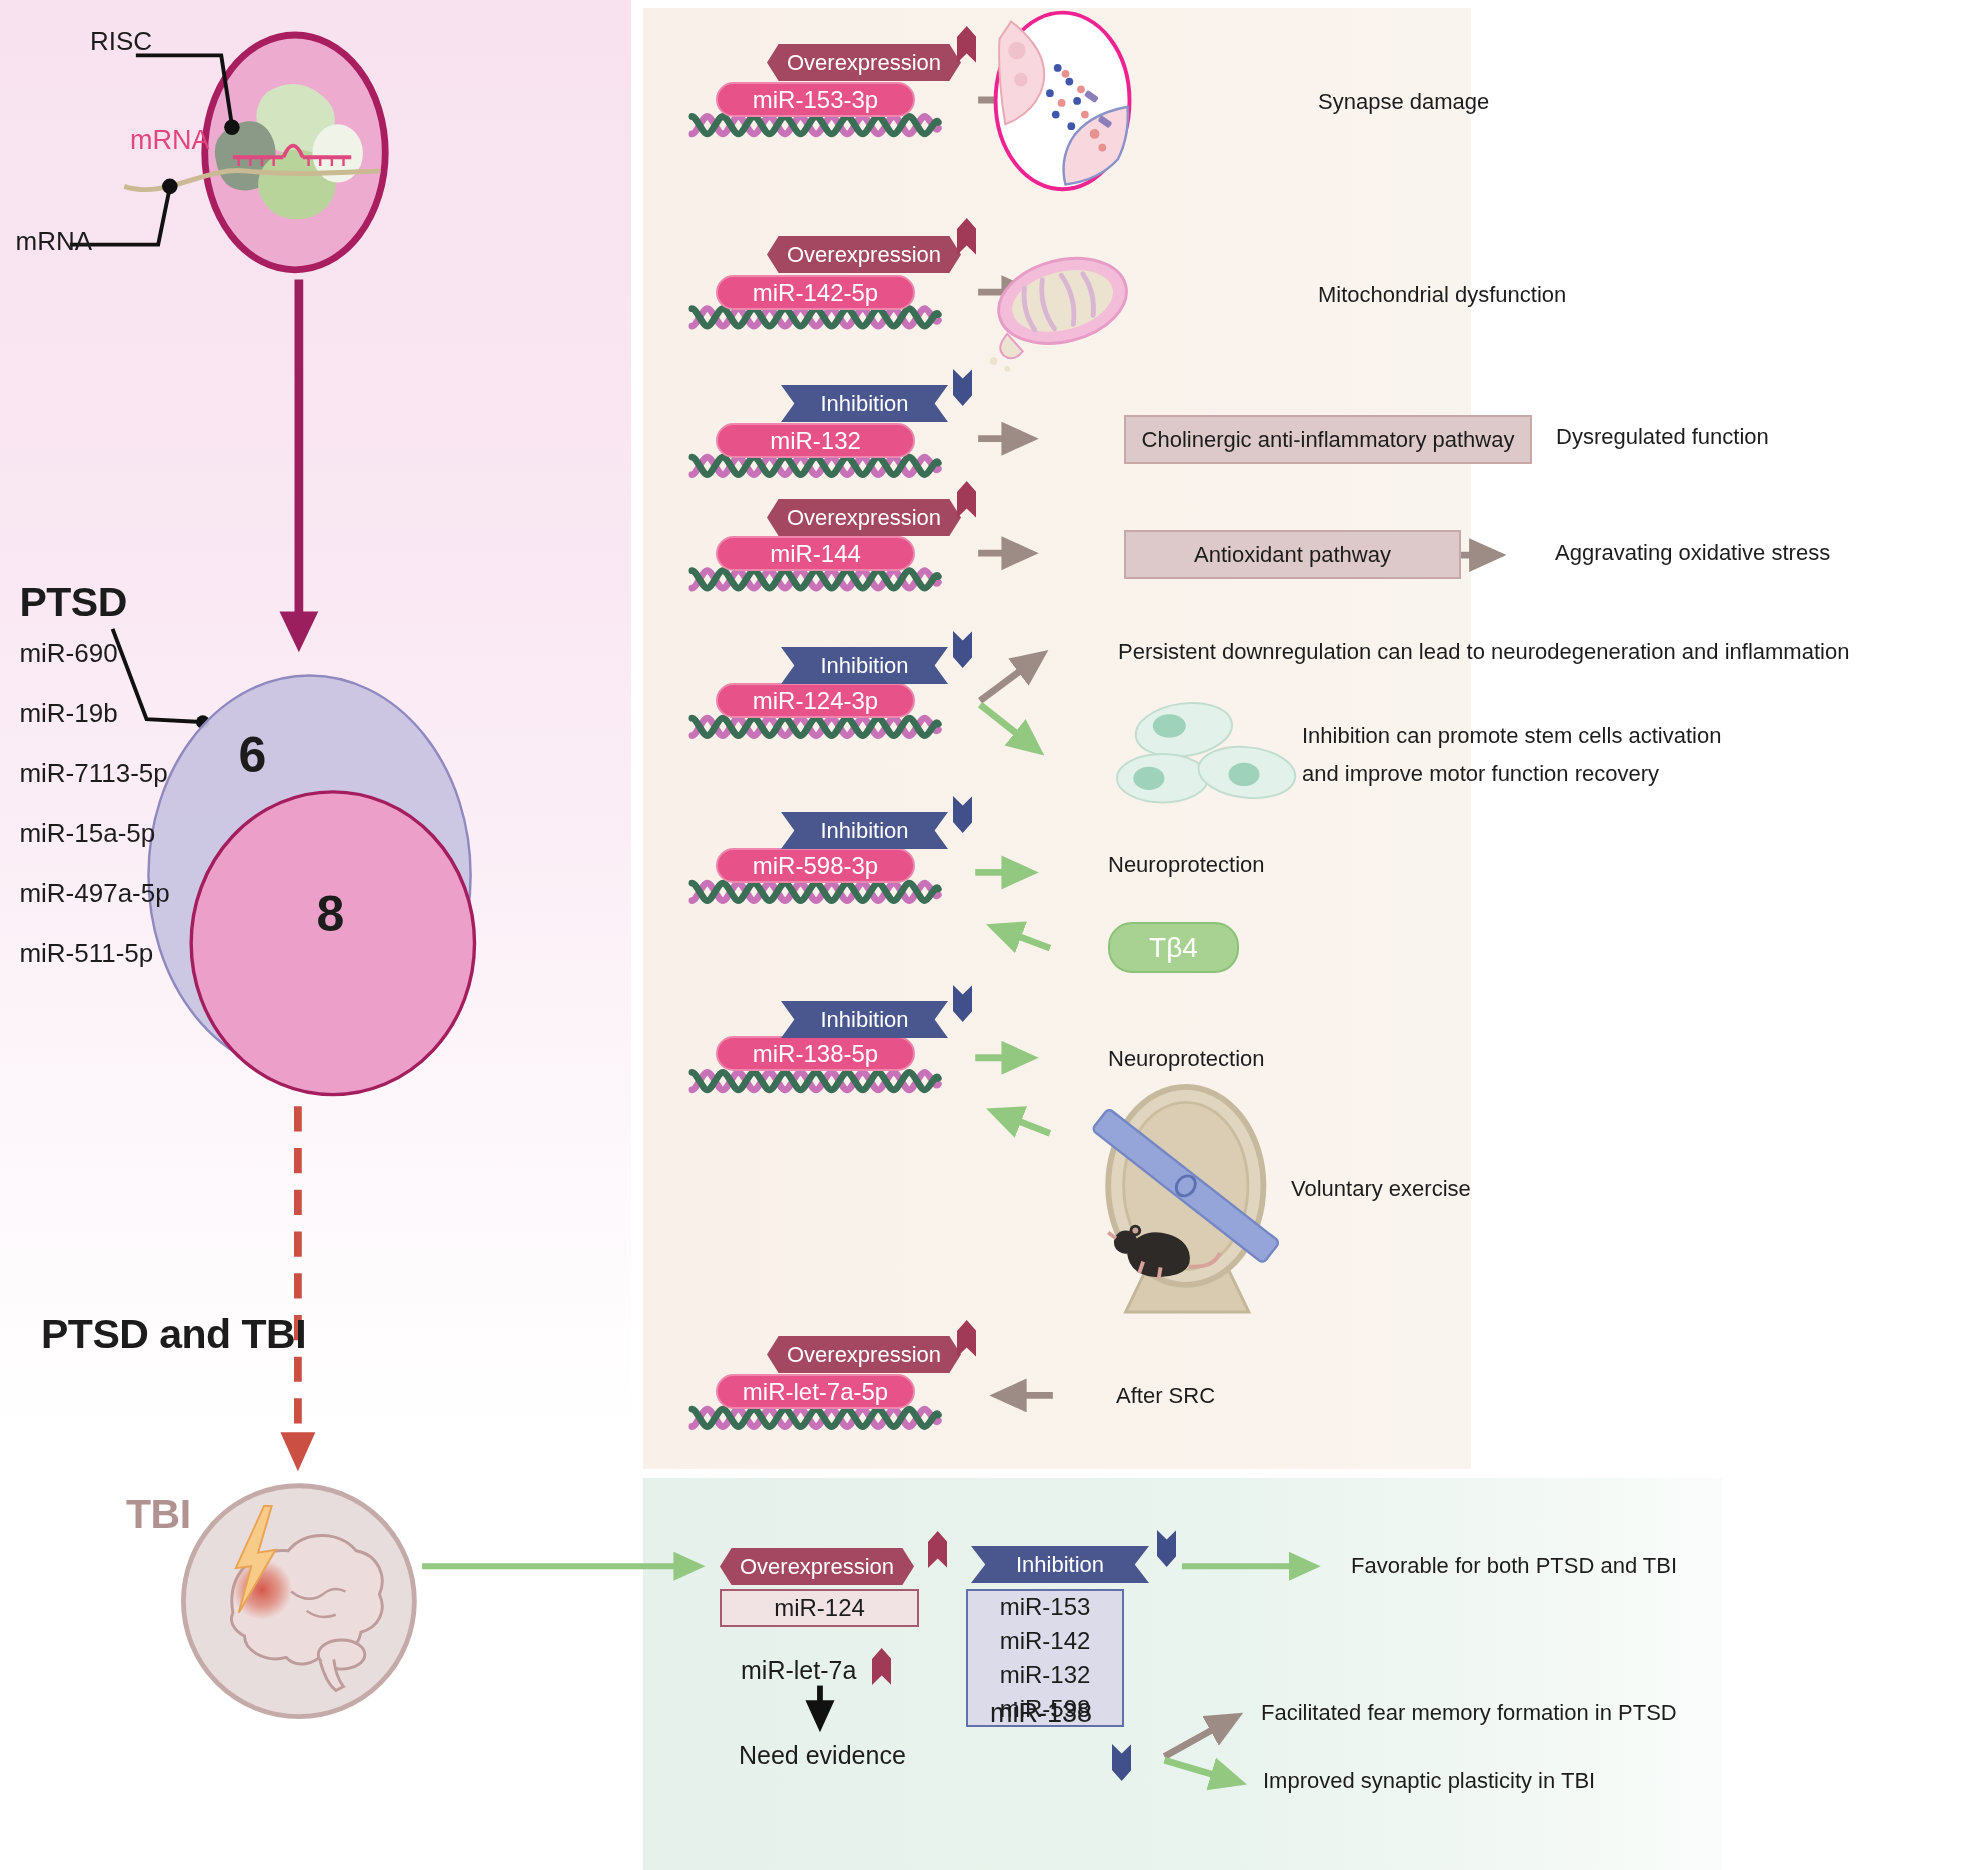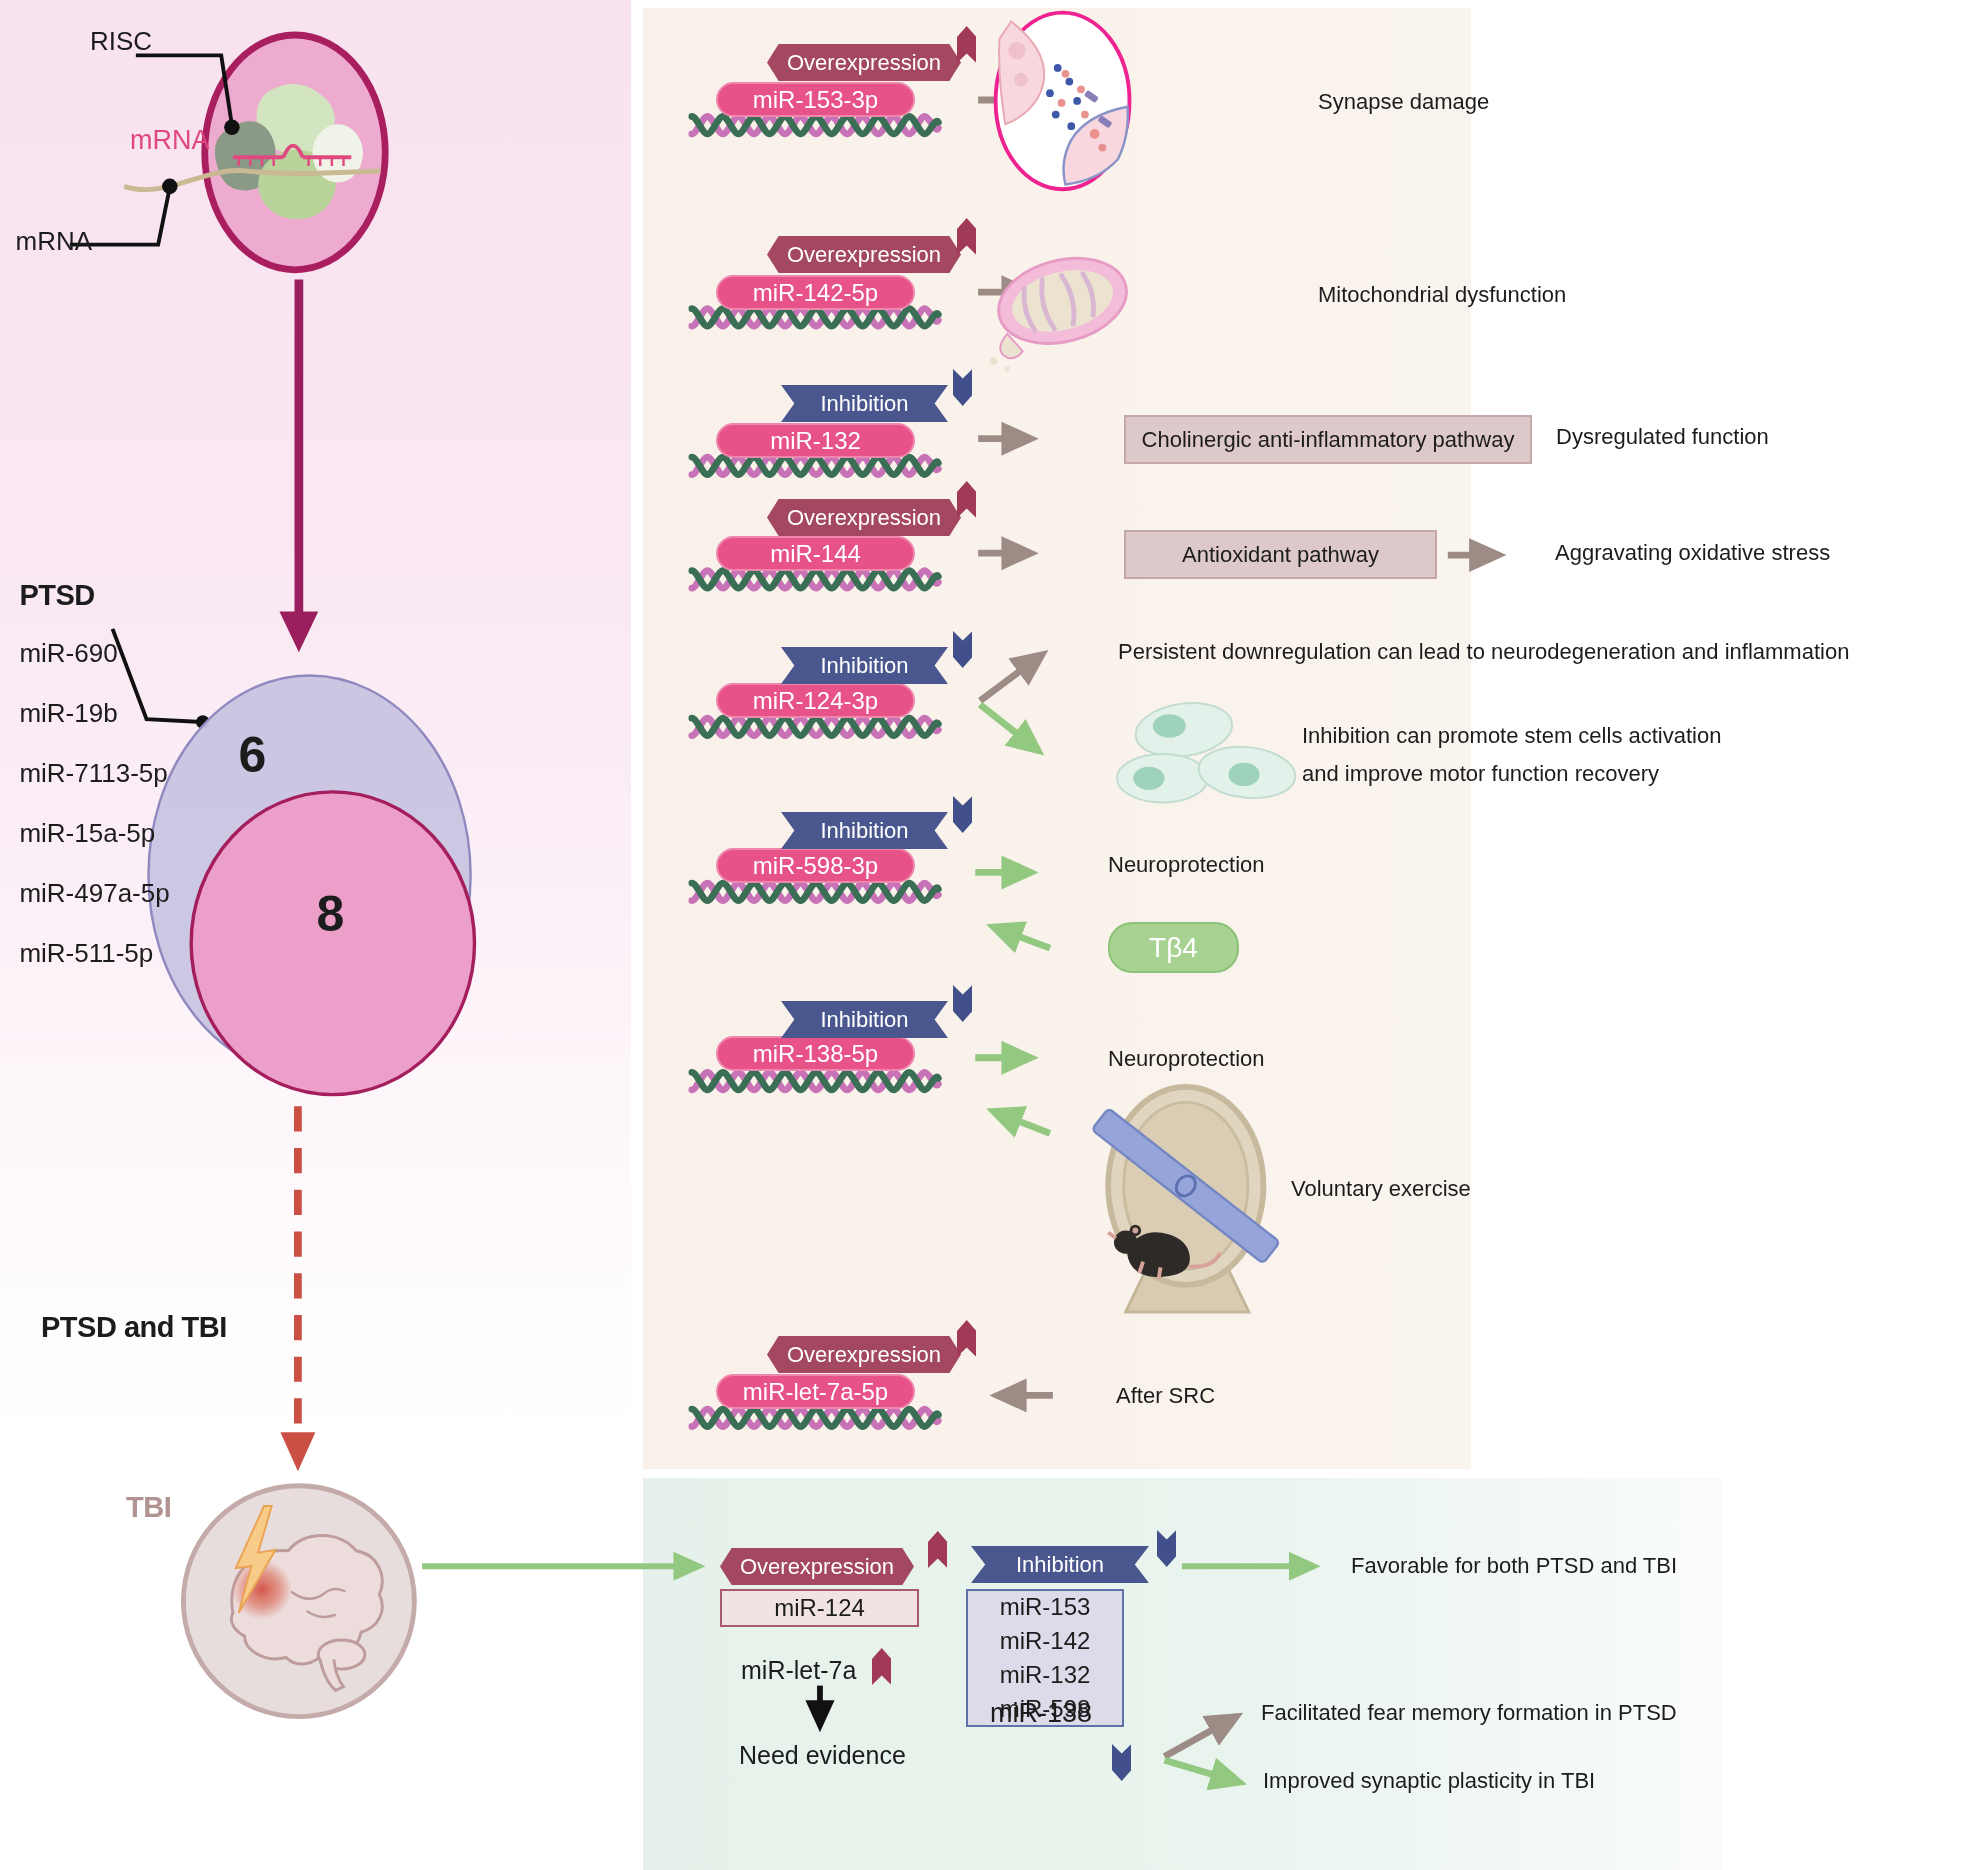--- a/index.html
+++ b/index.html
@@ -7,21 +7,21 @@
           font-family:"Liberation Sans",sans-serif;color:#1c1c1c;overflow:hidden;}
   .panel{position:absolute;}
   #pink-panel{left:0;top:0;width:631px;height:1436px;
     background:linear-gradient(180deg,#f8e2ef 0%,#f9e7f2 35%,#fbeef6 58%,#fdf7fb 78%,rgba(255,255,255,0) 100%);}
   #cream-panel{left:643px;top:7.8px;width:828px;height:1461px;
     background:linear-gradient(90deg,#f9f1e9 0%,#faf4ee 100%);}
   #green-panel{left:643px;top:1478px;width:1079px;height:393px;
     background:linear-gradient(90deg,#e5f1ea 0%,#eaf4ee 55%,#f3f9f5 85%,#fafcfb 100%);}
   svg#art{position:absolute;left:0;top:0;z-index:2;}
   .txt{position:absolute;z-index:4;white-space:nowrap;font-size:22px;line-height:1.2;}
-  .h1{font-size:29px;font-weight:700;letter-spacing:-0.5px;}
+  .h1{font-size:41px;font-weight:700;letter-spacing:-0.5px;}
   .mirna-list div{line-height:60px;font-size:26px;}
   .banner{position:absolute;z-index:4;display:flex;align-items:center;justify-content:center;
           color:#fff;font-size:22px;height:37px;}
   .banner-over{background:#a34860;clip-path:polygon(0 50%,6% 0,94% 0,100% 50%,94% 100%,6% 100%);width:194px;}
   .banner-inh{background:#4a578e;clip-path:polygon(0 0,100% 0,92% 50%,100% 100%,0 100%,8% 50%);width:167px;}
   .pill{position:absolute;z-index:3;width:199px;height:35px;border-radius:17.5px;
         background:#e75289;border:2.9px solid #ee86ad;box-sizing:border-box;
         display:flex;align-items:center;justify-content:center;color:#fff;font-size:24px;}
   .glyph{position:absolute;z-index:4;}
   .glyph-up{width:19.4px;height:37px;background:#a13a57;
@@ -253,21 +253,21 @@
 
   <div class="banner banner-inh" style="left:781px;top:385px;">Inhibition</div>
   <div class="pill" style="left:716px;top:423px;">miR-132</div>
   <div class="glyph glyph-down" style="left:953px;top:369px;"></div>
   <div class="pathway-box" style="left:1124px;top:415px;width:408px;height:49px;">Cholinergic anti-inflammatory pathway</div>
   <div class="txt" style="left:1556px;top:424px;">Dysregulated function</div>
 
   <div class="banner banner-over" style="left:767px;top:499px;">Overexpression</div>
   <div class="pill" style="left:716px;top:536px;">miR-144</div>
   <div class="glyph glyph-up" style="left:957px;top:481px;"></div>
-  <div class="pathway-box" style="left:1124px;top:530px;width:313px;height:49px;">Antioxidant pathway</div>
+  <div class="pathway-box" style="left:1124px;top:530px;width:337px;height:49px;">Antioxidant pathway</div>
   <div class="txt" style="left:1555px;top:540px;">Aggravating oxidative stress</div>
 
   <div class="banner banner-inh" style="left:781px;top:647px;">Inhibition</div>
   <div class="pill" style="left:716px;top:683px;">miR-124-3p</div>
   <div class="glyph glyph-down" style="left:953px;top:631px;"></div>
   <div class="txt" style="left:1118px;top:639px;">Persistent downregulation can lead to neurodegeneration and inflammation</div>
   <div class="txt" style="left:1302px;top:723px;">Inhibition can promote stem cells activation</div>
   <div class="txt" style="left:1302px;top:761px;">and improve motor function recovery</div>
 
   <div class="banner banner-inh" style="left:781px;top:812px;">Inhibition</div>

